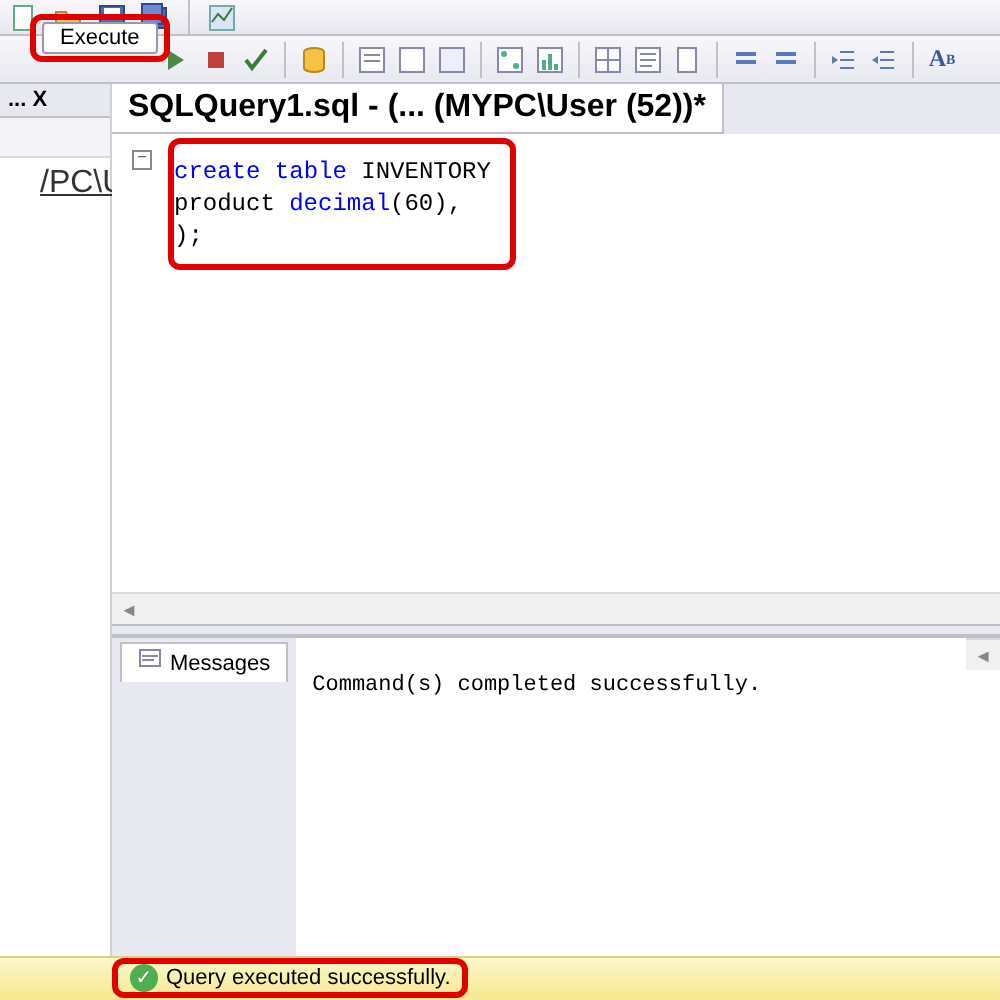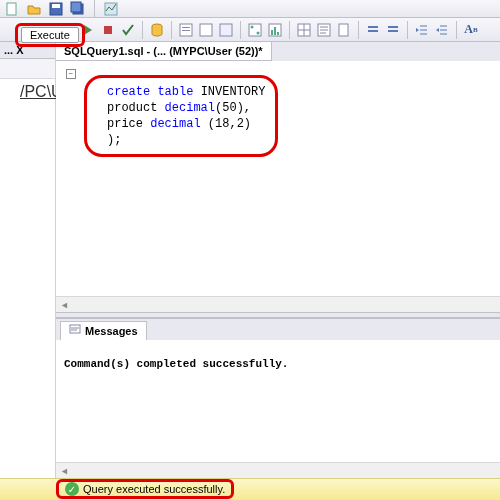--- a/index.html
+++ b/index.html
@@ -4,42 +4,42 @@
 <style>
   * { box-sizing: border-box; margin: 0; padding: 0; }
   body { font-family: "Segoe UI", Tahoma, sans-serif; font-size: 11px; background: #fff; width: 500px; height: 500px; overflow: hidden; position: relative; }
   
   .toolbar1 { height: 18px; background: linear-gradient(#f7f7fb,#e8e8f0); display: flex; align-items: center; gap: 6px; padding: 0 4px; border-bottom: 1px solid #c0c0c8; }
   .toolbar2 { height: 24px; background: linear-gradient(#f7f7fb,#e8e8f0); display: flex; align-items: center; gap: 4px; padding: 0 4px; border-bottom: 1px solid #c0c0c8; }
   .tb-icon { width: 16px; height: 16px; display: inline-flex; align-items: center; justify-content: center; font-size: 12px; }
   .execute-btn { background: #fff; border: 1px solid #9a9aa4; padding: 1px 8px; font-size: 11px; cursor: pointer; border-radius: 2px; }
   .sep { width: 1px; height: 18px; background: #c0c0c8; margin: 0 2px; }
   .highlight-red { border: 3px solid #e00000; border-radius: 6px; }
-  .exec-wrap { position: absolute; top: 23px; left: 15px; padding: 1px 3px; z-index: 10; text-decoration: underline; }
+  .exec-wrap { position: absolute; top: 7px; left: 15px; padding: 1px 3px; z-index: 10; text-decoration: underline; }
   
   .main { display: flex; height: calc(500px - 42px - 22px); }
   .left-panel { width: 56px; background: #fff; border-right: 1px solid #d0d0d8; position: relative; }
   .left-header { background: #e8e8f0; border-bottom: 1px solid #c0c0c8; padding: 2px 4px; font-size: 11px; font-weight: bold; display: flex; justify-content: space-between; align-items: center; }
   .left-tree { padding: 4px 20px; font-size: 16px; color: #333; text-decoration: underline; }
   
   .right-panel { flex: 1; display: flex; flex-direction: column; background: #fff; }
-  .doc-tab { background: #fff; border-bottom: 1px solid #c0c0c8; padding: 3px 8px; font-size: 11px; font-weight: bold; display: inline-block; border-right: 1px solid #c0c0c8; }
+  .doc-tab { background: #fff; border-bottom: 1px solid #c0c0c8; padding: 3px 8px; font-size: 16px; font-weight: bold; display: inline-block; border-right: 1px solid #c0c0c8; }
   .doc-tab-wrap { background: #e8e8f0; }
   
   .editor { flex: 1; position: relative; padding: 6px 8px; font-family: Consolas, "Courier New", monospace; font-size: 12px; line-height: 16px; background: #fff; overflow: auto; }
-  .code-box { position: absolute; top: 14px; left: 28px; padding: 6px 10px 6px 20px; border-radius: 18px; }
+  .code-box { position: absolute; top: 2px; left: 28px; padding: 6px 10px 6px 0; }
   .expander { position: absolute; left: 10px; top: 8px; width: 10px; height: 10px; border: 1px solid #888; font-size: 8px; line-height: 8px; text-align: center; color: #555; background: #fff; }
   .kw-blue { color: #0000ff; }
   .plain { color: #000; }
   
   .splitter { height: 6px; background: #e8e8f0; border-top: 1px solid #c0c0c8; border-bottom: 1px solid #c0c0c8; }
   .scroll-stub { height: 16px; background: #f0f0f0; border-top: 1px solid #d8d8d8; display:flex; align-items:center; }
   .scroll-stub::before { content: "◄"; font-size:9px; color:#888; padding:0 4px; }
   
-  .results { height: 160px; display: flex; flex-direction: column; border-top: 1px solid #c0c0c8; font-weight: bold; }
+  .results { height: 160px; display: flex; border-top: 1px solid #c0c0c8; }
   .res-tabs { background: #e8e8f0; padding: 2px 4px 0 4px; }
   .res-tab { display: inline-flex; align-items: center; gap: 4px; background: #fff; border: 1px solid #c0c0c8; border-bottom: none; padding: 2px 8px; font-size: 11px; }
   .res-body { flex: 1; background: #fff; padding: 6px 8px; font-family: Consolas, "Courier New", monospace; font-size: 11px; color: #000; margin-top: 12px; }
   
   .status { position: absolute; bottom: 0; left: 0; right: 0; height: 22px; background: linear-gradient(#fdf6c9,#f6e990); border-top: 1px solid #d8cf80; display: flex; align-items: center; padding: 0 6px; font-size: 11px; }
   .status-hl { position: absolute; bottom: 1px; left: 56px; padding: 0 6px; height: 20px; display: flex; align-items: center; gap: 4px; }
   .check { width: 14px; height: 14px; border-radius: 50%; background: #4caf50; color: #fff; font-size: 10px; display: inline-flex; align-items: center; justify-content: center; }
   
   svg.icon { width: 16px; height: 16px; }
 </style>
@@ -206,22 +206,21 @@
 
   <div class="right-panel">
     <div class="doc-tab-wrap">
       <span class="doc-tab">SQLQuery1.sql - (... (MYPC\User (52))*</span>
     </div>
 
     <div class="editor">
       <div class="expander">−</div>
       <div class="code-box highlight-red">
         <div><span class="kw-blue">create</span><span class="kw-blue"> table</span><span class="plain"> INVENTORY</span></div>
-        <div><span class="plain">product </span><span class="kw-blue">decimal</span><span class="plain">(50),</span></div>
-        <div><span class="plain">price </span><span class="kw-blue">decimal</span><span class="plain"> (18,2)</span></div>
+        <div><span class="plain">product </span><span class="kw-blue">decimal</span><span class="plain">(60),</span></div>
         <div><span class="plain">);</span></div>
       </div>
     </div>
 
     <div class="scroll-stub"></div>
     <div class="splitter"></div>
 
     <div class="results">
       <div class="res-tabs">
         <span class="res-tab">

